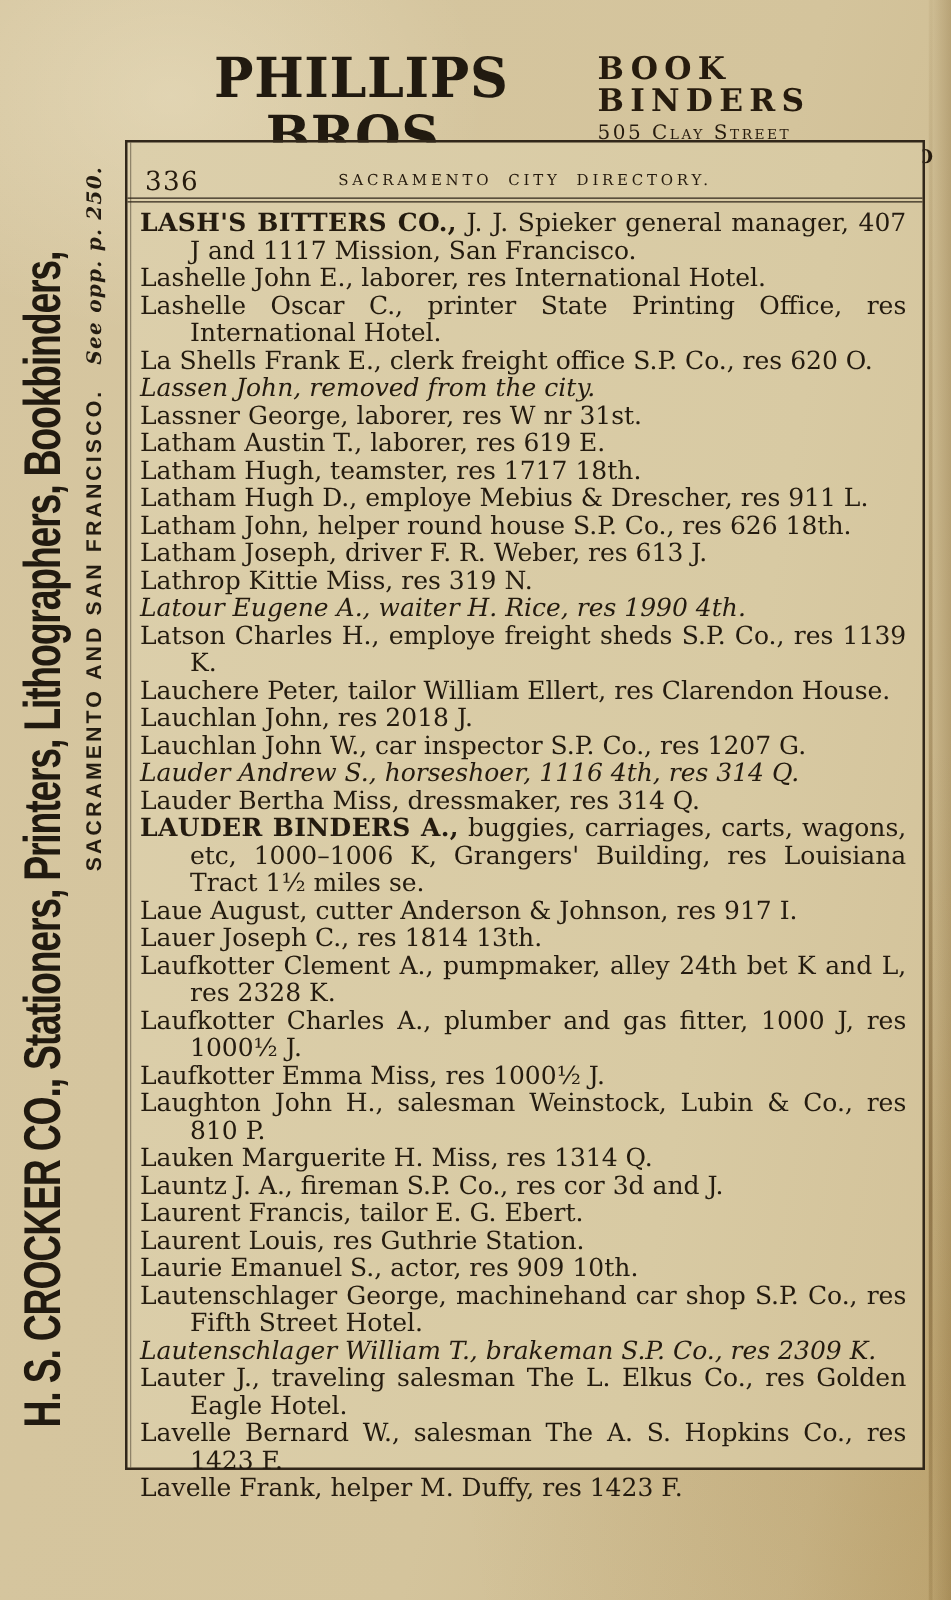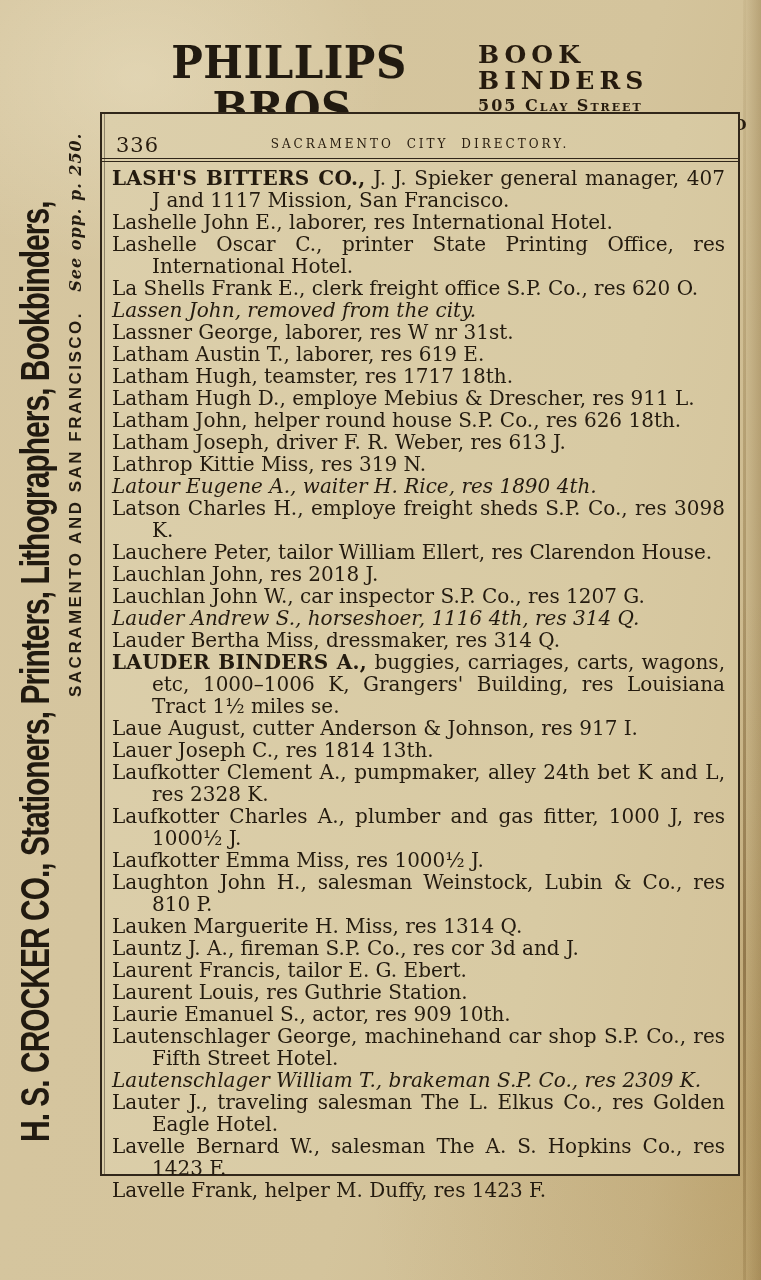--- a/index.html
+++ b/index.html
@@ -36,21 +36,21 @@
 
   
   .ad-header { position:absolute; left:100px; top:40px; width:648px; display:flex; }
   .ad-left { width:378px; text-align:center; }
   .ad-company { font-weight:bold; font-size:42px; line-height:44px; letter-spacing:0.5px;
     color:#211a10; transform:scaleY(1.05); transform-origin:center top; }
   .ad-successors { font-variant:small-caps; font-size:15px; letter-spacing:0.5px; margin-top:2px; }
   .ad-right { flex:1; text-align:left; padding-top:2px; }
   .ad-trade { font-size:25px; letter-spacing:5px; font-weight:bold; line-height:26px;
     transform:scaleY(1.0); }
-  .ad-address { font-variant:small-caps; font-weight:bold; font-size:16px;
+  .ad-address { font-variant:small-caps; font-weight:normal; font-size:16px;
     letter-spacing:2px; margin-top:2px; }
   .ad-cityline { display:flex; align-items:center; justify-content:flex-end; margin-top:1px; }
   .ad-rule { display:inline-block; width:92px; height:2px; background:#2c2214; margin-right:8px; }
   .ad-city { font-weight:bold; font-size:15px; letter-spacing:1.5px; }
 
   
   .dirbox { position:absolute; left:100px; top:112px; width:640px; height:1064px;
     border:2px solid #31271a;
     background:linear-gradient(100deg, #dccfab, #d8caa3 70%, #d3c299); }
   .dirbox::before { 
@@ -112,22 +112,22 @@
         <p class="entry"><span class="rest">Lashelle Oscar C., printer State Printing Office, res International Hotel.</span></p>
         <p class="entry"><span class="rest">La Shells Frank E., clerk freight office S.P. Co., res 620 O.</span></p>
         <p class="entry italic"><span class="rest">Lassen John, removed from the city.</span></p>
         <p class="entry"><span class="rest">Lassner George, laborer, res W nr 31st.</span></p>
         <p class="entry"><span class="rest">Latham Austin T., laborer, res 619 E.</span></p>
         <p class="entry"><span class="rest">Latham Hugh, teamster, res 1717 18th.</span></p>
         <p class="entry"><span class="rest">Latham Hugh D., employe Mebius &amp; Drescher, res 911 L.</span></p>
         <p class="entry"><span class="rest">Latham John, helper round house S.P. Co., res 626 18th.</span></p>
         <p class="entry"><span class="rest">Latham Joseph, driver F. R. Weber, res 613 J.</span></p>
         <p class="entry"><span class="rest">Lathrop Kittie Miss, res 319 N.</span></p>
-        <p class="entry italic"><span class="rest">Latour Eugene A., waiter H. Rice, res 1890 4th.</span></p>
-        <p class="entry"><span class="rest">Latson Charles H., employe freight sheds S.P. Co., res 3098 K.</span></p>
+        <p class="entry italic"><span class="rest">Latour Eugene A., waiter H. Rice, res 1990 4th.</span></p>
+        <p class="entry"><span class="rest">Latson Charles H., employe freight sheds S.P. Co., res 1139 K.</span></p>
         <p class="entry"><span class="rest">Lauchere Peter, tailor William Ellert, res Clarendon House.</span></p>
         <p class="entry"><span class="rest">Lauchlan John, res 2018 J.</span></p>
         <p class="entry"><span class="rest">Lauchlan John W., car inspector S.P. Co., res 1207 G.</span></p>
         <p class="entry italic"><span class="rest">Lauder Andrew S., horseshoer, 1116 4th, res 314 Q.</span></p>
         <p class="entry"><span class="rest">Lauder Bertha Miss, dressmaker, res 314 Q.</span></p>
         <p class="entry"><b class="lead">LAUDER BINDERS A.,</b><span class="rest"> buggies, carriages, carts, wagons, etc, 1000–1006 K, Grangers' Building, res Louisiana Tract 1½ miles se.</span></p>
         <p class="entry"><span class="rest">Laue August, cutter Anderson &amp; Johnson, res 917 I.</span></p>
         <p class="entry"><span class="rest">Lauer Joseph C., res 1814 13th.</span></p>
         <p class="entry"><span class="rest">Laufkotter Clement A., pumpmaker, alley 24th bet K and L, res 2328 K.</span></p>
         <p class="entry"><span class="rest">Laufkotter Charles A., plumber and gas fitter, 1000 J, res 1000½ J.</span></p>

